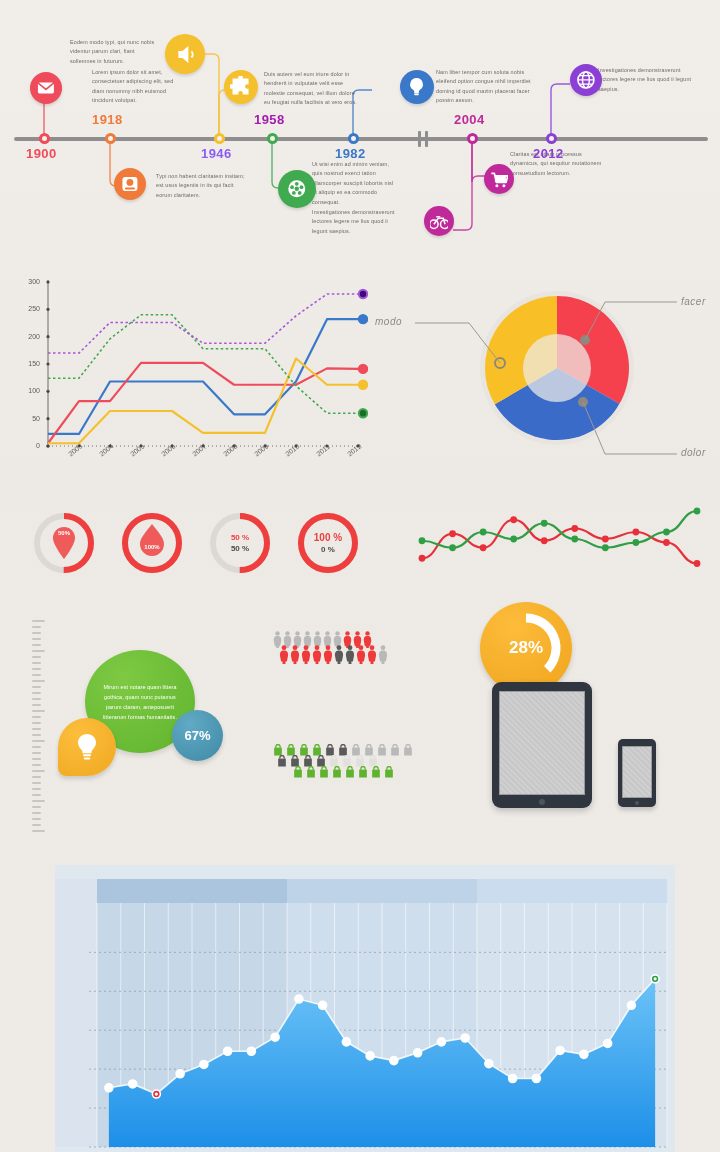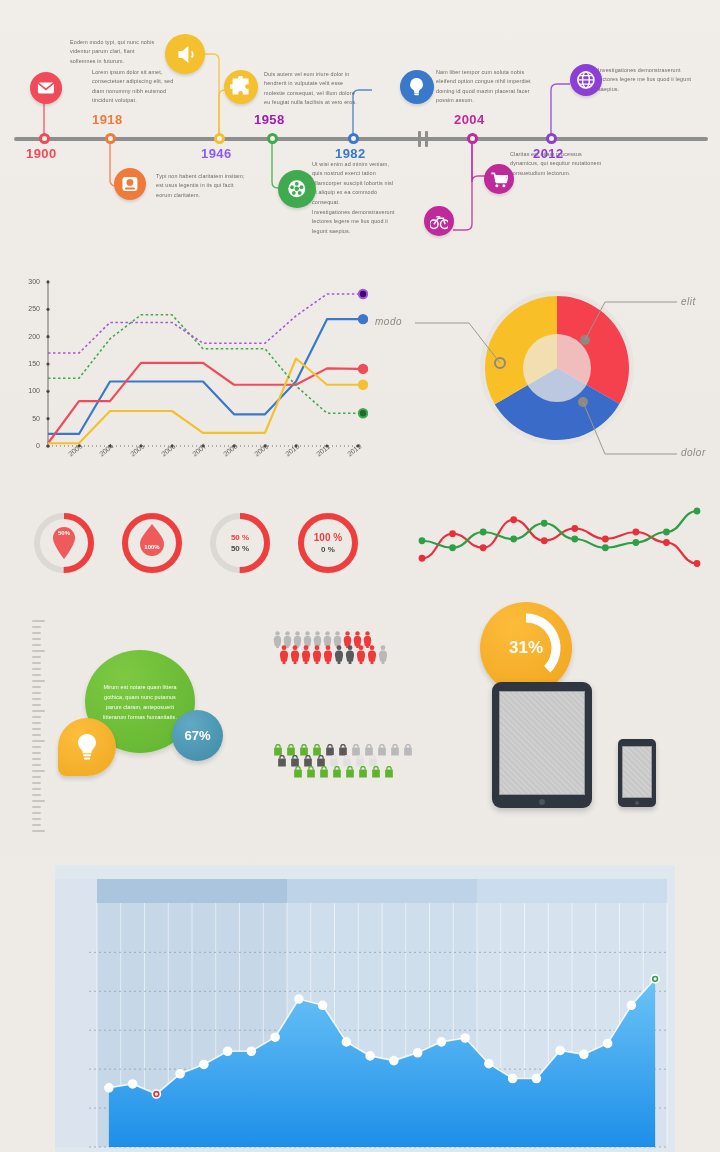--- a/index.html
+++ b/index.html
@@ -292,21 +292,21 @@
       <path d="M185 100L247.4290904838433 135.8693275844433A72 72 0 0 1 122.79751396211589 136.26087051777483Z" fill="#3a6bc9"></path>
       <path d="M185 100L122.79751396211589 136.26087051777483A72 72 0 0 1 184.99999999999991 28Z" fill="#f9bf26"></path>
       <circle cx="185" cy="100" r="34" fill="#efece8" fill-opacity=".72"></circle>
       <circle cx="213" cy="72" r="5" fill="#8d8880"></circle>
       <circle cx="211" cy="134" r="5" fill="#8d8880"></circle>
       <circle cx="128" cy="95" r="5" fill="none" stroke="#8d8880" stroke-width="2"></circle>
       <path d="M213 72L233 34L305 34" fill="none" stroke="#9c968e" stroke-width="1"></path>
       <path d="M211 134L233 186L305 186" fill="none" stroke="#9c968e" stroke-width="1"></path>
       <path d="M128 95L97 55L43 55" fill="none" stroke="#9c968e" stroke-width="1"></path>
     </svg>
-    <div class="pie-lbl" style="left: 309px; top: 28px;">elit</div>
+    <div class="pie-lbl" style="left: 309px; top: 28px;">facer</div>
     <div class="pie-lbl" style="left: 309px; top: 179px;">dolor</div>
     <div class="pie-lbl" style="left: 3px; top: 48px;">modo</div>
   </div>
 
 <div class="panel" id="gauges">
     <div class="g-wrap" style="left: 0px;">
       <svg width="68" height="68" viewBox="0 0 68 68" style="position: absolute; left: 0px; top: 0px;">
         <circle cx="34" cy="34" r="27" fill="none" stroke="#dcd8d4" stroke-width="6"></circle>
         <circle cx="34" cy="34" r="27" fill="none" stroke="#ef3e3e" stroke-width="6" stroke-dasharray="84.82300164692441 84.82300164692441" transform="rotate(-90 34 34)"></circle>
       </svg>
@@ -702,21 +702,21 @@
         </svg></div>
       <div style="margin-right: 1px;"><svg width="12" height="12.600000000000001" viewBox="0 0 12 12.600000000000001">
           <path d="M2.16 3.5999999999999996h7.68v7.92h-7.68z" fill="#5fb32e"></path>
           <path d="M3.84 3.84v-1.2000000000000002a2.16 2.16 0 0 1 4.32 0v1.2000000000000002" fill="none" stroke="#5fb32e" stroke-width="1.32"></path>
         </svg></div>
     </div>
   </div>
 
 <div class="panel" id="devices">
   <div class="pin" id="pin-tablet" style="left:18px;top:2px;width:92px;height:92px;font-size:17px;">
-    <span>31%</span>
+    <span>28%</span>
     <svg width="92" height="92" viewBox="0 0 92 92" style="position:absolute;left:0;top:0;">
       <path d="M46 16 A30 30 0 0 1 67.2 67.2" fill="none" stroke="#fff" stroke-width="9" stroke-linecap="butt"></path>
     </svg>
   </div>
   <div class="tablet">
     <div class="screen"></div>
     <div class="home"></div>
   </div>
   <div class="phone">
     <div class="screen"></div>

